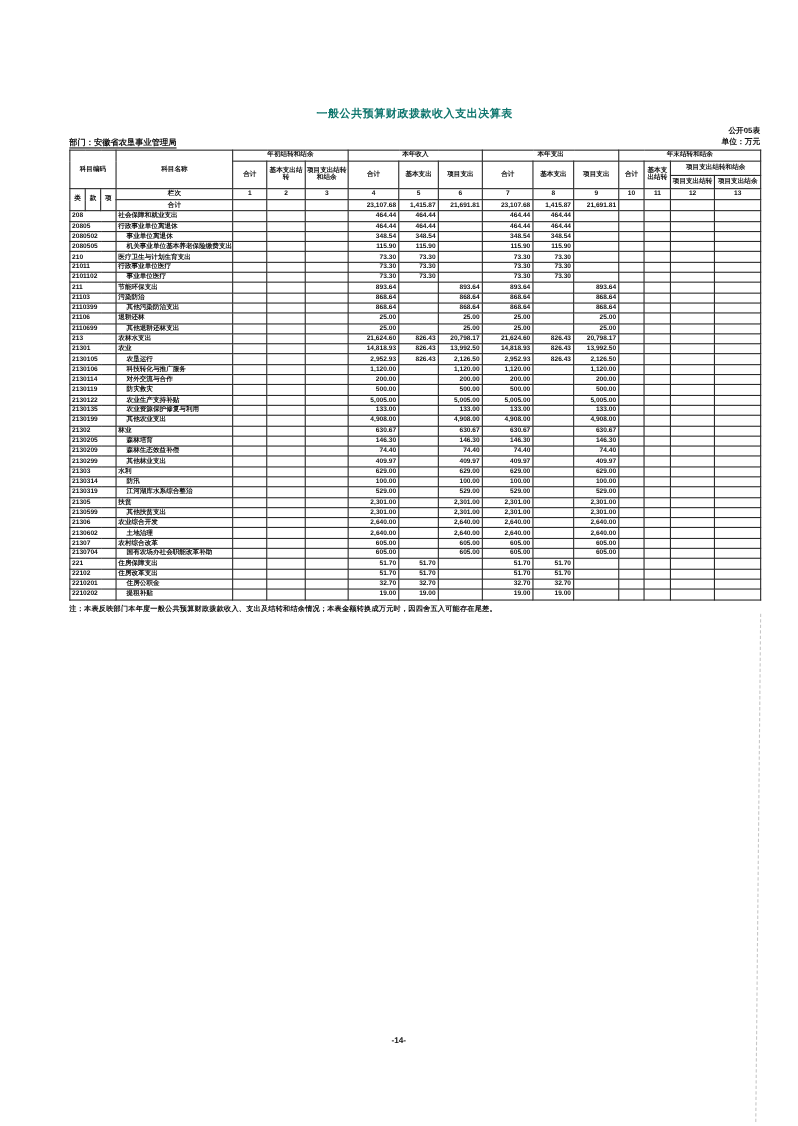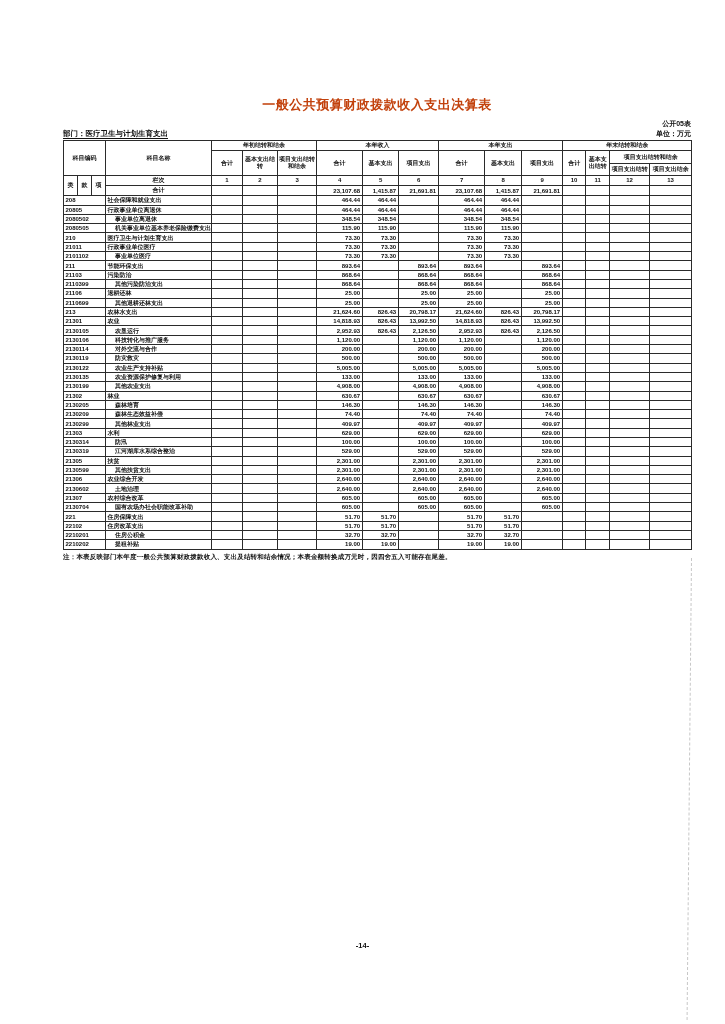--- a/index.html
+++ b/index.html
@@ -2,21 +2,21 @@
 <html><head>
 <meta charset="utf-8">
 <style>
   * { margin:0; padding:0; box-sizing:border-box; }
   html,body { background:#ffffff; }
   .sheet {
     position:relative; width:725px; height:1024px; background:#fff;
     color:#111; font-family:"Liberation Sans", sans-serif; overflow:hidden;
   }
   .doc { position:absolute; left:63px; top:96px; width:628px; }
-  .title { text-align:center; font-size:13px; font-weight:bold; letter-spacing:0.5px; color:#c2410c; }
+  .title { text-align:center; font-size:10px; font-weight:bold; letter-spacing:0.5px; color:#0f766e; }
   .meta-row { display:flex; justify-content:space-between; align-items:flex-end; margin-top:5px; }
   .dept { font-size:7.5px; font-weight:bold; text-decoration:underline; text-underline-offset:1.5px; }
   .meta-right { text-align:right; font-size:7px; font-weight:bold; line-height:1.45; }
 
   table { border-collapse:collapse; table-layout:fixed; width:628px; margin-top:1px; }
   th, td { border:1px solid #2b2b2b; font-weight:bold; overflow:hidden; color:#101010; }
   thead th { font-size:6px; line-height:1.15; padding:0.5px; text-align:center; vertical-align:middle; }
   tr.h1 th { height:10px; }
   tr.h2 th { height:13px; }
   tr.h3 th { height:12px; }
@@ -38,21 +38,21 @@
 </style>
 </head>
 <body>
 
 <div class="sheet">
   <div class="doc">
 
     <div class="title">一般公共预算财政拨款收入支出决算表</div>
 
     <div class="meta-row">
-      <div class="dept">部门：医疗卫生与计划生育支出</div>
+      <div class="dept">部门：安徽省农垦事业管理局</div>
       <div class="meta-right">
         <div>公开05表</div>
         <div>单位：万元</div>
       </div>
     </div>
 
     <table>
       <colgroup>
         <col style="width:14px">
           <col style="width:14px">

